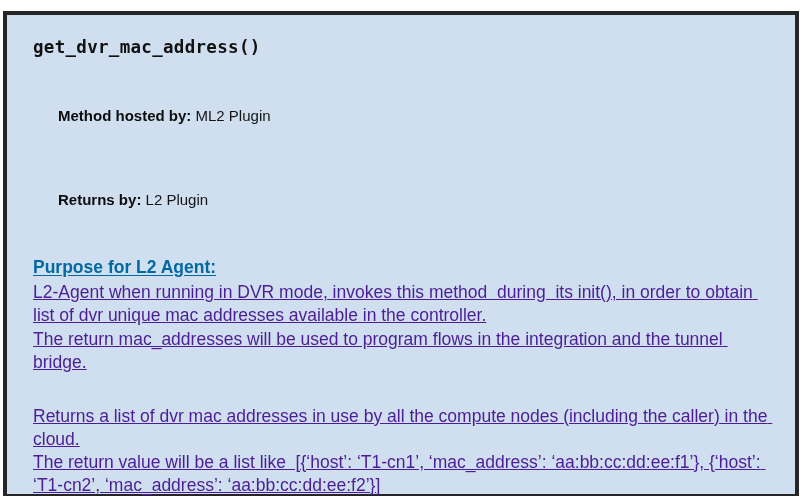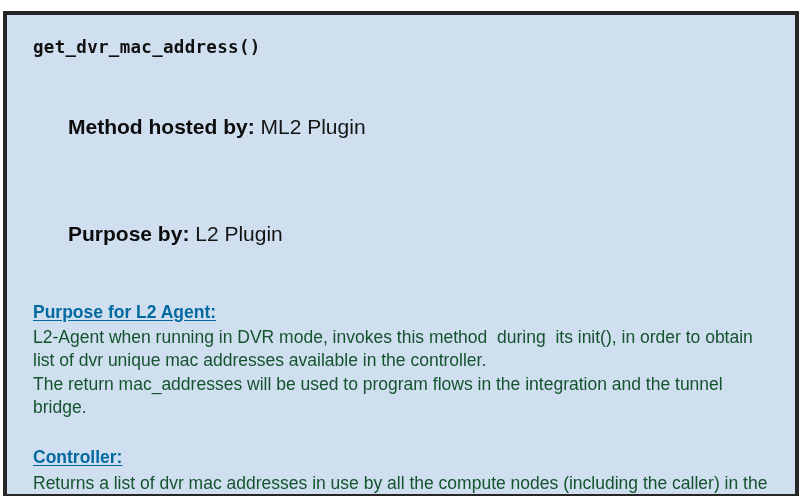--- a/index.html
+++ b/index.html
@@ -36,21 +36,21 @@
     font-family: "DejaVu Sans Mono", "Liberation Mono", monospace;
     font-weight: bold;
     font-size: 17.5px;
     letter-spacing: 0.3px;
     color: #111111;
     line-height: 1.2;
     white-space: pre;
   }
 
   .field {
-    font-size: 21px;
+    font-size: 15px;
     color: #141414;
     line-height: 1.25;
     white-space: pre;
   }
   .field .k {
     font-weight: bold;
     color: #0c0c0c;
   }
   .field .v {
     font-weight: normal;
@@ -61,23 +61,24 @@
     font-weight: bold;
     color: #0369a1;
     text-decoration: underline;
     text-underline-offset: 2px;
     line-height: 1.25;
     white-space: pre;
   }
 
   .para {
     font-size: 17.5px;
-    color: #14532d;
+    color: #4c1d95;
     line-height: 1.32;
     white-space: pre-wrap;
+    text-decoration: underline;
   }
 
   .gap-lg { height: 30px; }
   .gap-md { height: 28px; }
   .gap-sm { height: 3px; }
 </style>
 </head>
 <body>
 
 <div class="slide" style="background: rgb(207, 223, 239); border-color: rgb(38, 38, 38);">
@@ -87,31 +88,30 @@
 
     <div class="gap-lg"></div>
 
     <div class="field">
       <span class="k">Method hosted by</span><span class="k">: </span><span class="v">ML2 Plugin</span>
     </div>
 
     <div class="gap-md"></div>
 
     <div class="field">
-      <span class="k">Purpose by</span><span class="k">: </span><span class="v">L2 Plugin</span>
+      <span class="k">Returns by</span><span class="k">: </span><span class="v">L2 Plugin</span>
     </div>
 
     <div class="gap-md"></div>
 
     <div class="section-head">Purpose for L2 Agent:</div>
     <div class="gap-sm"></div>
     <div class="para">L2-Agent when running in DVR mode, invokes this method  during  its init(), in order to obtain list of dvr unique mac addresses available in the controller.
 The return mac_addresses will be used to program flows in the integration and the tunnel bridge.</div>
 
     <div class="gap-md"></div>
 
-    <div class="section-head">Controller:</div>
     <div class="gap-sm"></div>
     <div class="para">Returns a list of dvr mac addresses in use by all the compute nodes (including the caller) in the cloud.
 The return value will be a list like  [{‘host’: ‘T1-cn1’, ‘mac_address’: ‘aa:bb:cc:dd:ee:f1’}, {‘host’: ‘T1-cn2’, ‘mac_address’: ‘aa:bb:cc:dd:ee:f2’}]</div>
 
   </div>
 </div>
 
 </body></html>

